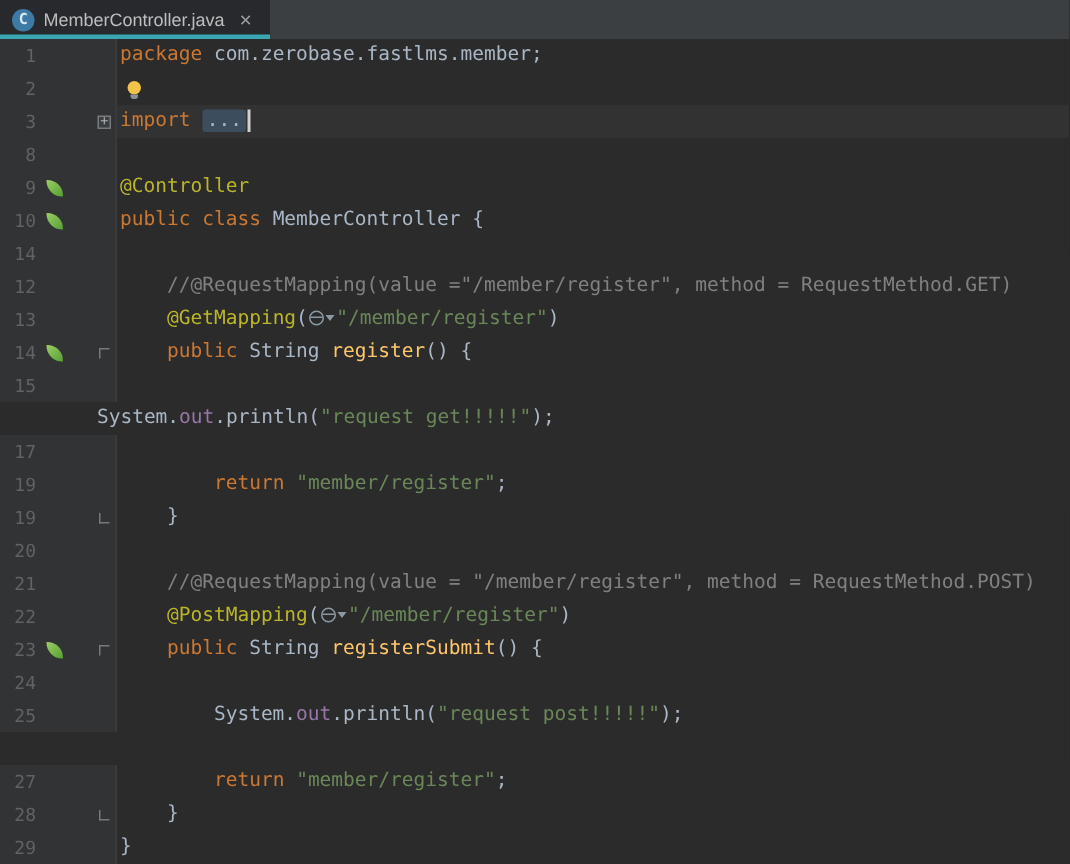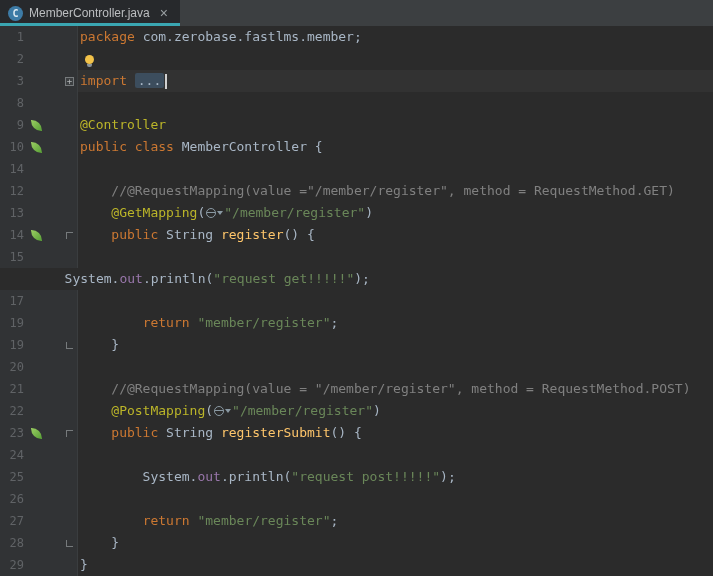--- a/index.html
+++ b/index.html
@@ -262,25 +262,20 @@
         </div>
         <div class="line">
           <div class="gutter">
             <span class="num">25</span>
             <span class="icon-slot"></span>
             <span class="fold-slot"></span>
           </div>
           <div class="code"><span class="seg def">        System.</span><span class="seg field">out</span><span class="seg def">.println(</span><span class="seg str">"request post!!!!!"</span><span class="seg def">);</span></div>
         </div>
         <div class="line">
-          <div class="gutter">
-            <span class="num">26</span>
-            <span class="icon-slot"></span>
-            <span class="fold-slot"></span>
-          </div>
           <div class="code"></div>
         </div>
         <div class="line">
           <div class="gutter">
             <span class="num">27</span>
             <span class="icon-slot"></span>
             <span class="fold-slot"></span>
           </div>
           <div class="code"><span class="seg def">        </span><span class="seg kw">return </span><span class="seg str">"</span><span class="seg strlink">member/register</span><span class="seg str">"</span><span class="seg def">;</span></div>
         </div>

